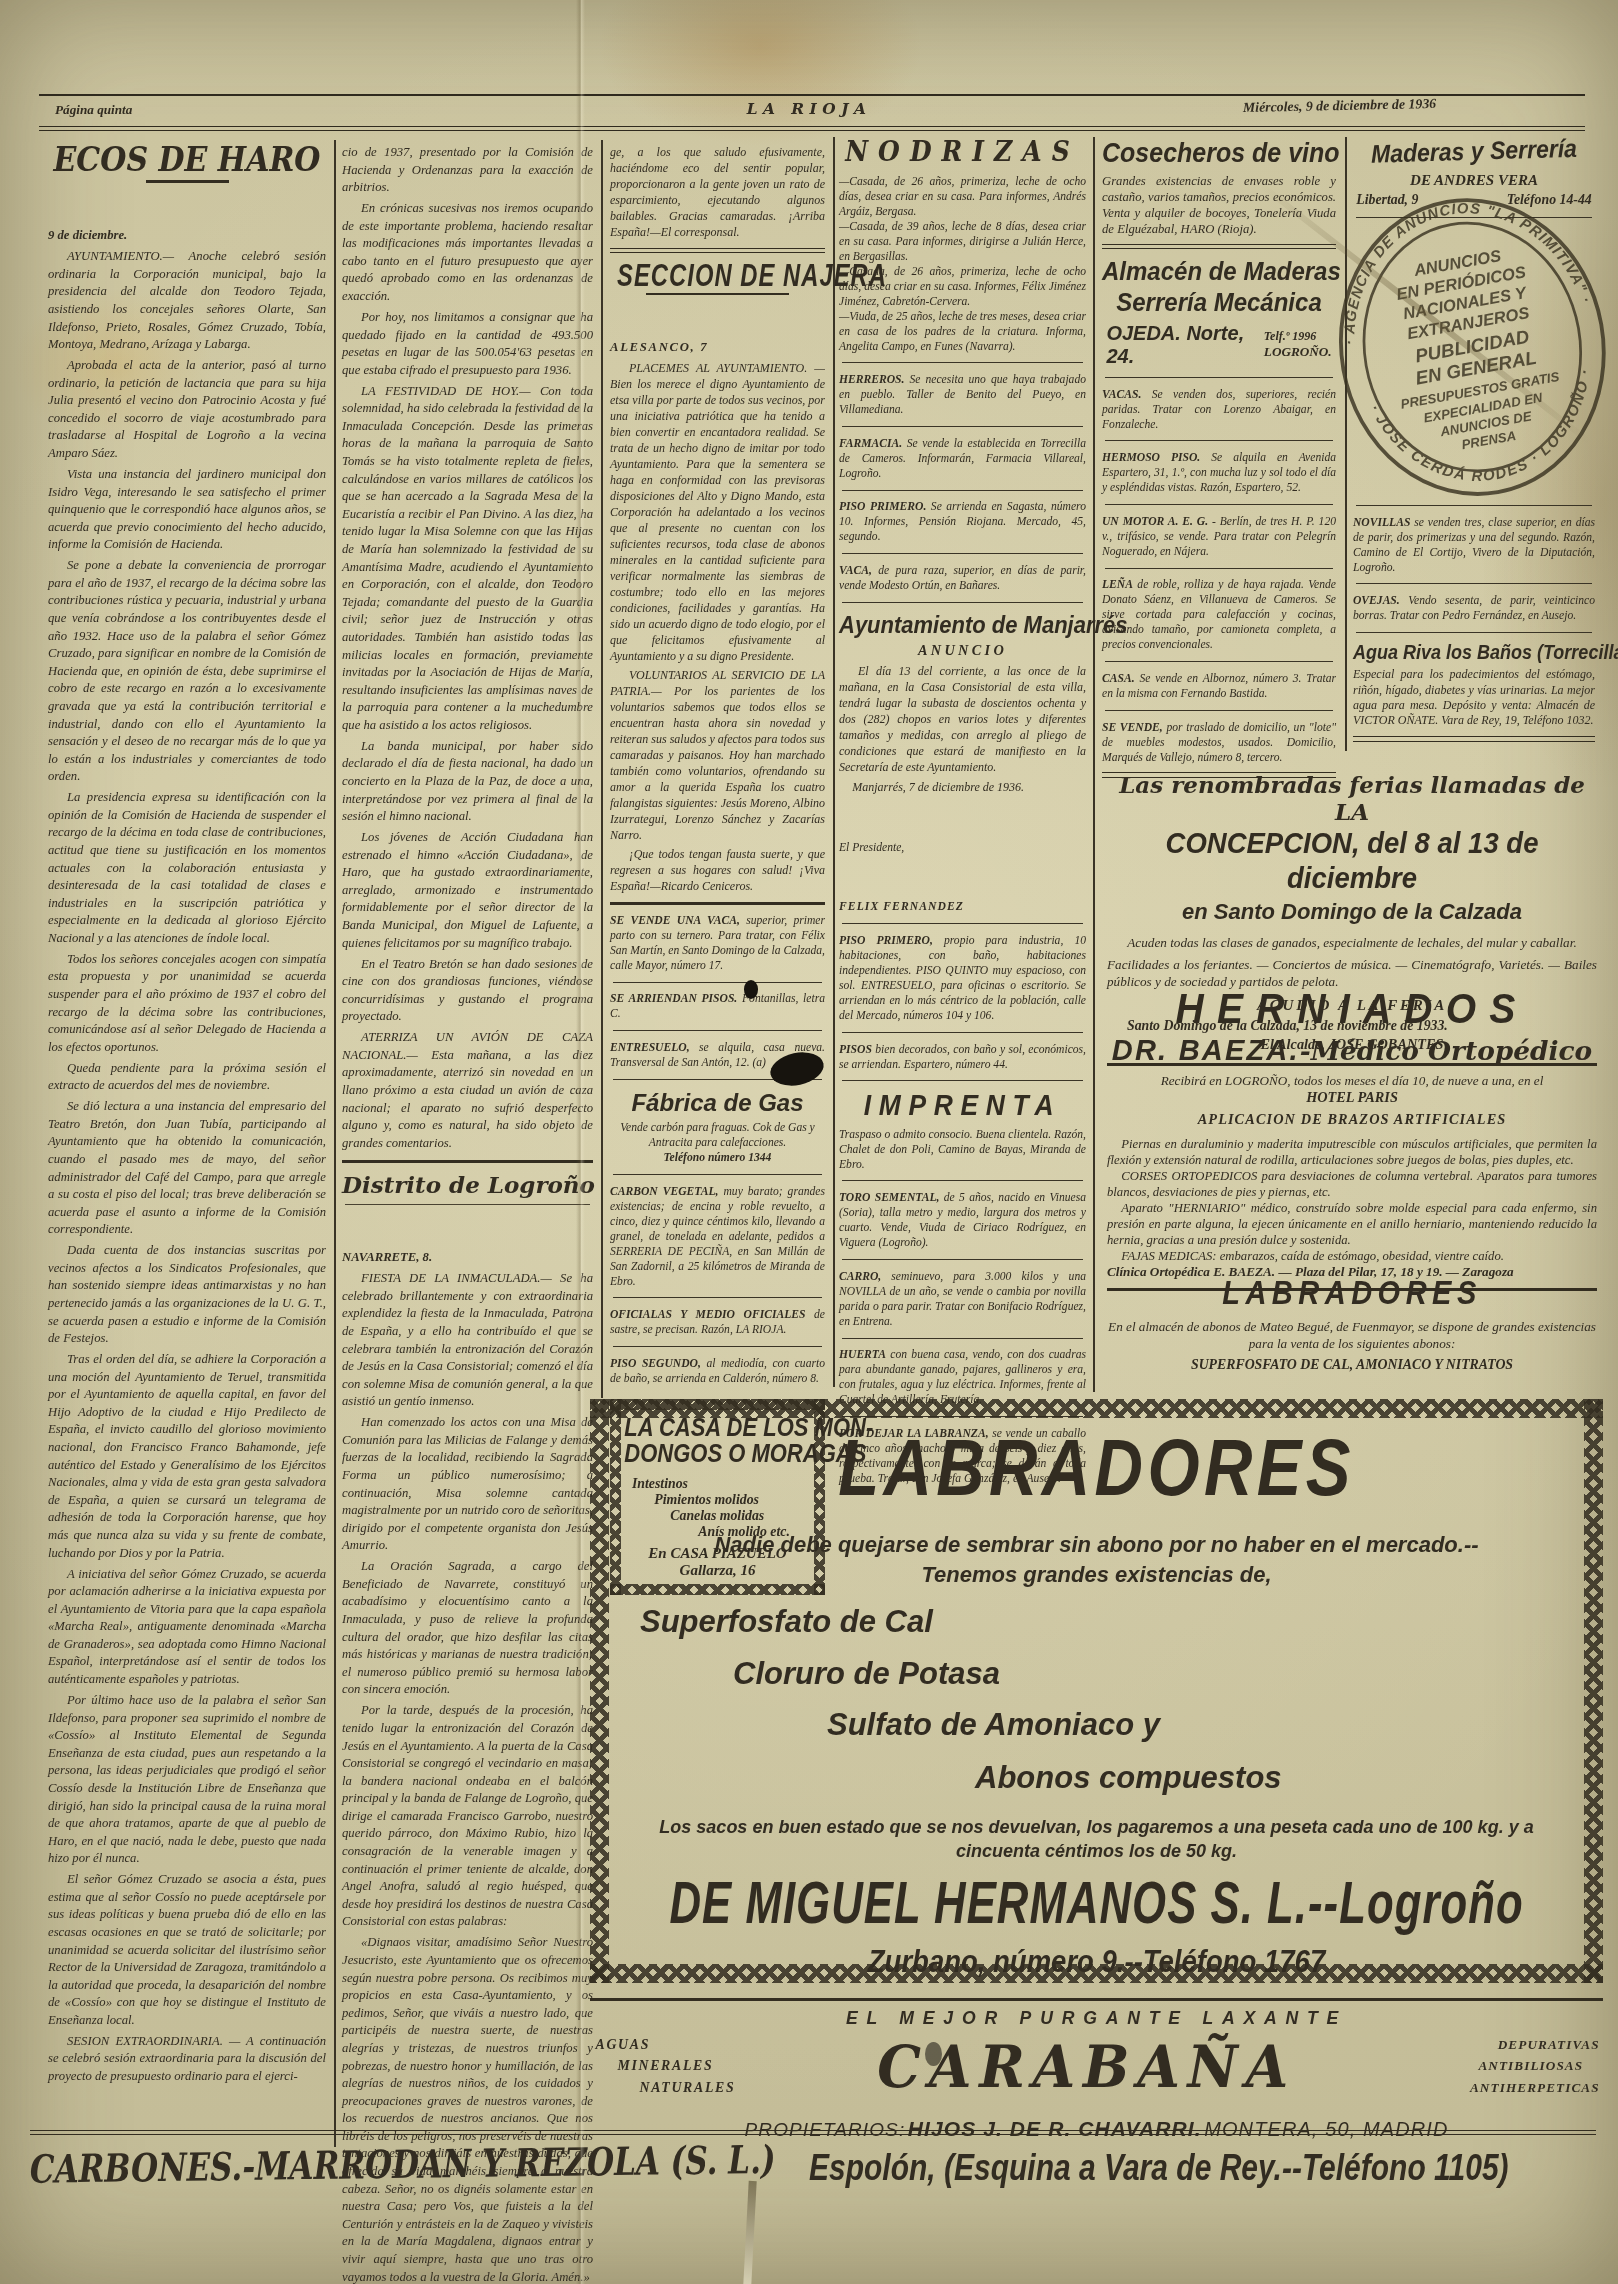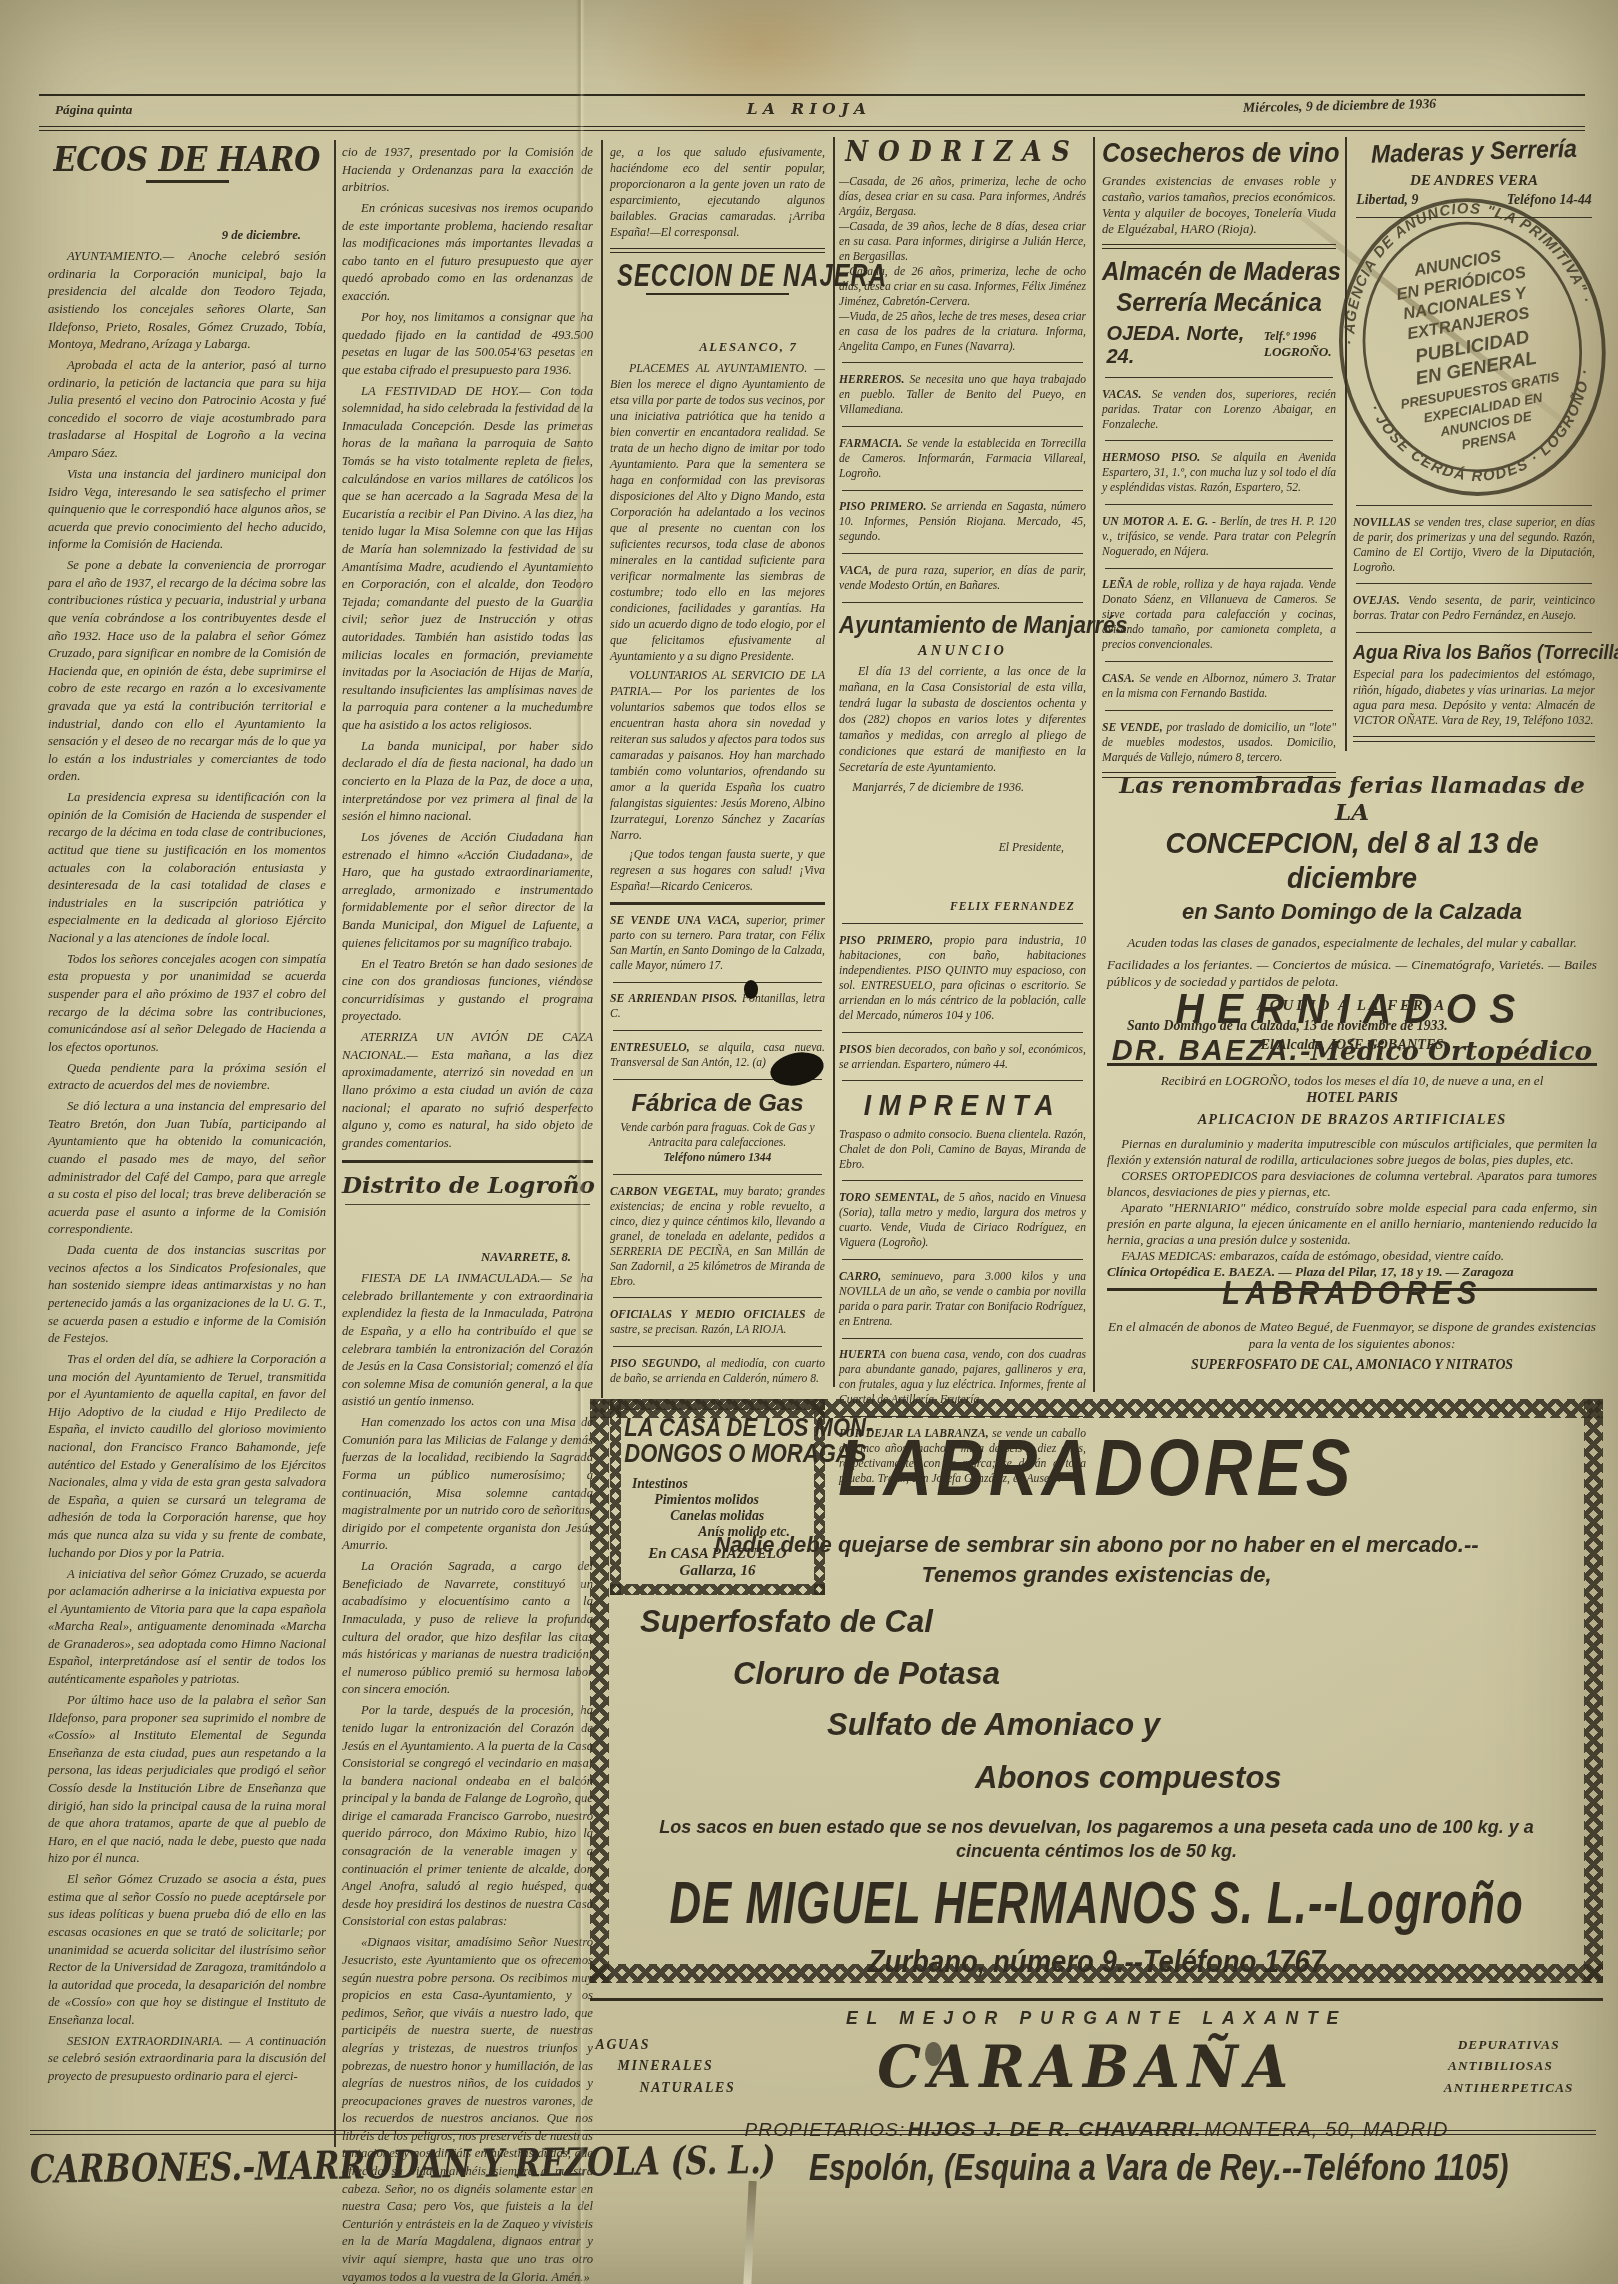--- a/index.html
+++ b/index.html
@@ -25,21 +25,21 @@
   .sep-thick{border:0;border-top:3.9px solid #332d20;margin:7.7px 0;}
   .sep-double{border:0;border-top:1.7px solid #332d20;border-bottom:1.7px solid #332d20;height:3.3px;margin:7.7px 0;}
   .col{position:absolute;}
   .p{font-size:12.7px;line-height:17.6px;text-align:justify;margin:0 0 3.3px 0;text-indent:19px;}
   .p.np{text-indent:0;}
   .ad{font-size:11.6px;line-height:15px;text-align:justify;margin:0;}
   .ad b{font-weight:bold;}
   .headline{font-family:"DejaVu Serif",serif;font-weight:bold;text-align:center;white-space:nowrap;}
   .sans{font-family:"Liberation Sans",sans-serif;}
   .center{text-align:center;}
-  .right{text-align:right;margin-top:44px;}
+  .right{margin-top:44px;}
   .tight{letter-spacing:0;}
   .underbar{width:83px;border-top:3.3px solid #332d20;margin:3.3px auto 5.5px auto;}
   .orn{background-image:
       repeating-linear-gradient(45deg,#332d20 0 5px,transparent 5px 11px),
       repeating-linear-gradient(-45deg,#332d20 0 5px,transparent 5px 11px);
       opacity:.85;}
   .box-orn{position:absolute;}
   .stamp-wrap{position:absolute;opacity:.82;}
   .hdr-rule{position:absolute;left:39px;right:33px;border-top:2.2px solid #2f2a1e;}
 </style>
@@ -312,21 +312,21 @@
   <div style="position:absolute;left:590px;top:1990px;width:1013px">
     <hr class="sep-thick">
     <div class="center" style="margin-top:3.3px"><span class="headline sans" style="display:inline-block;font-size:17.6px;letter-spacing:8.8px">EL MEJOR PURGANTE LAXANTE</span></div>
     <div style="display:flex;justify-content:space-between;align-items:center;margin-top:4.4px">
       <div style="width:160px;padding-left:5.5px">
         <div style="font-size:13.8px;font-weight:bold;letter-spacing:1.7px">AGUAS</div>
         <div style="font-size:13.8px;font-weight:bold;letter-spacing:1.7px;padding-left:22px;margin-top:5.5px">MINERALES</div>
         <div style="font-size:13.8px;font-weight:bold;letter-spacing:1.7px;padding-left:44px;margin-top:5.5px">NATURALES</div>
       </div>
       <div><span class="headline" style="display:inline-block;font-size:55px;letter-spacing:7.7px;transform:scaleY(1.05)">CARABAÑA</span></div>
-      <div style="width:182px;text-align:center;padding-right:3.3px">
+      <div style="width:182px;text-align:right;padding-right:3.3px">
         <div style="font-size:13.2px;font-weight:bold;letter-spacing:1.1px">DEPURATIVAS</div>
         <div style="font-size:13.2px;font-weight:bold;letter-spacing:1.1px;margin-top:5.5px;padding-right:16.5px">ANTIBILIOSAS</div>
         <div style="font-size:13.2px;font-weight:bold;letter-spacing:1.1px;margin-top:5.5px">ANTIHERPETICAS</div>
       </div>
     </div>
     <div class="center" style="margin-top:18px;font-family:'Liberation Sans',sans-serif">
       <span style="font-size:19px;letter-spacing:1.1px">PROPIETARIOS:</span>
       <span style="font-size:21px;font-weight:bold;letter-spacing:1.1px">HIJOS J. DE R. CHAVARRI.</span>
       <span style="font-size:20px;letter-spacing:1.1px">MONTERA, 50, MADRID</span>
     </div>

